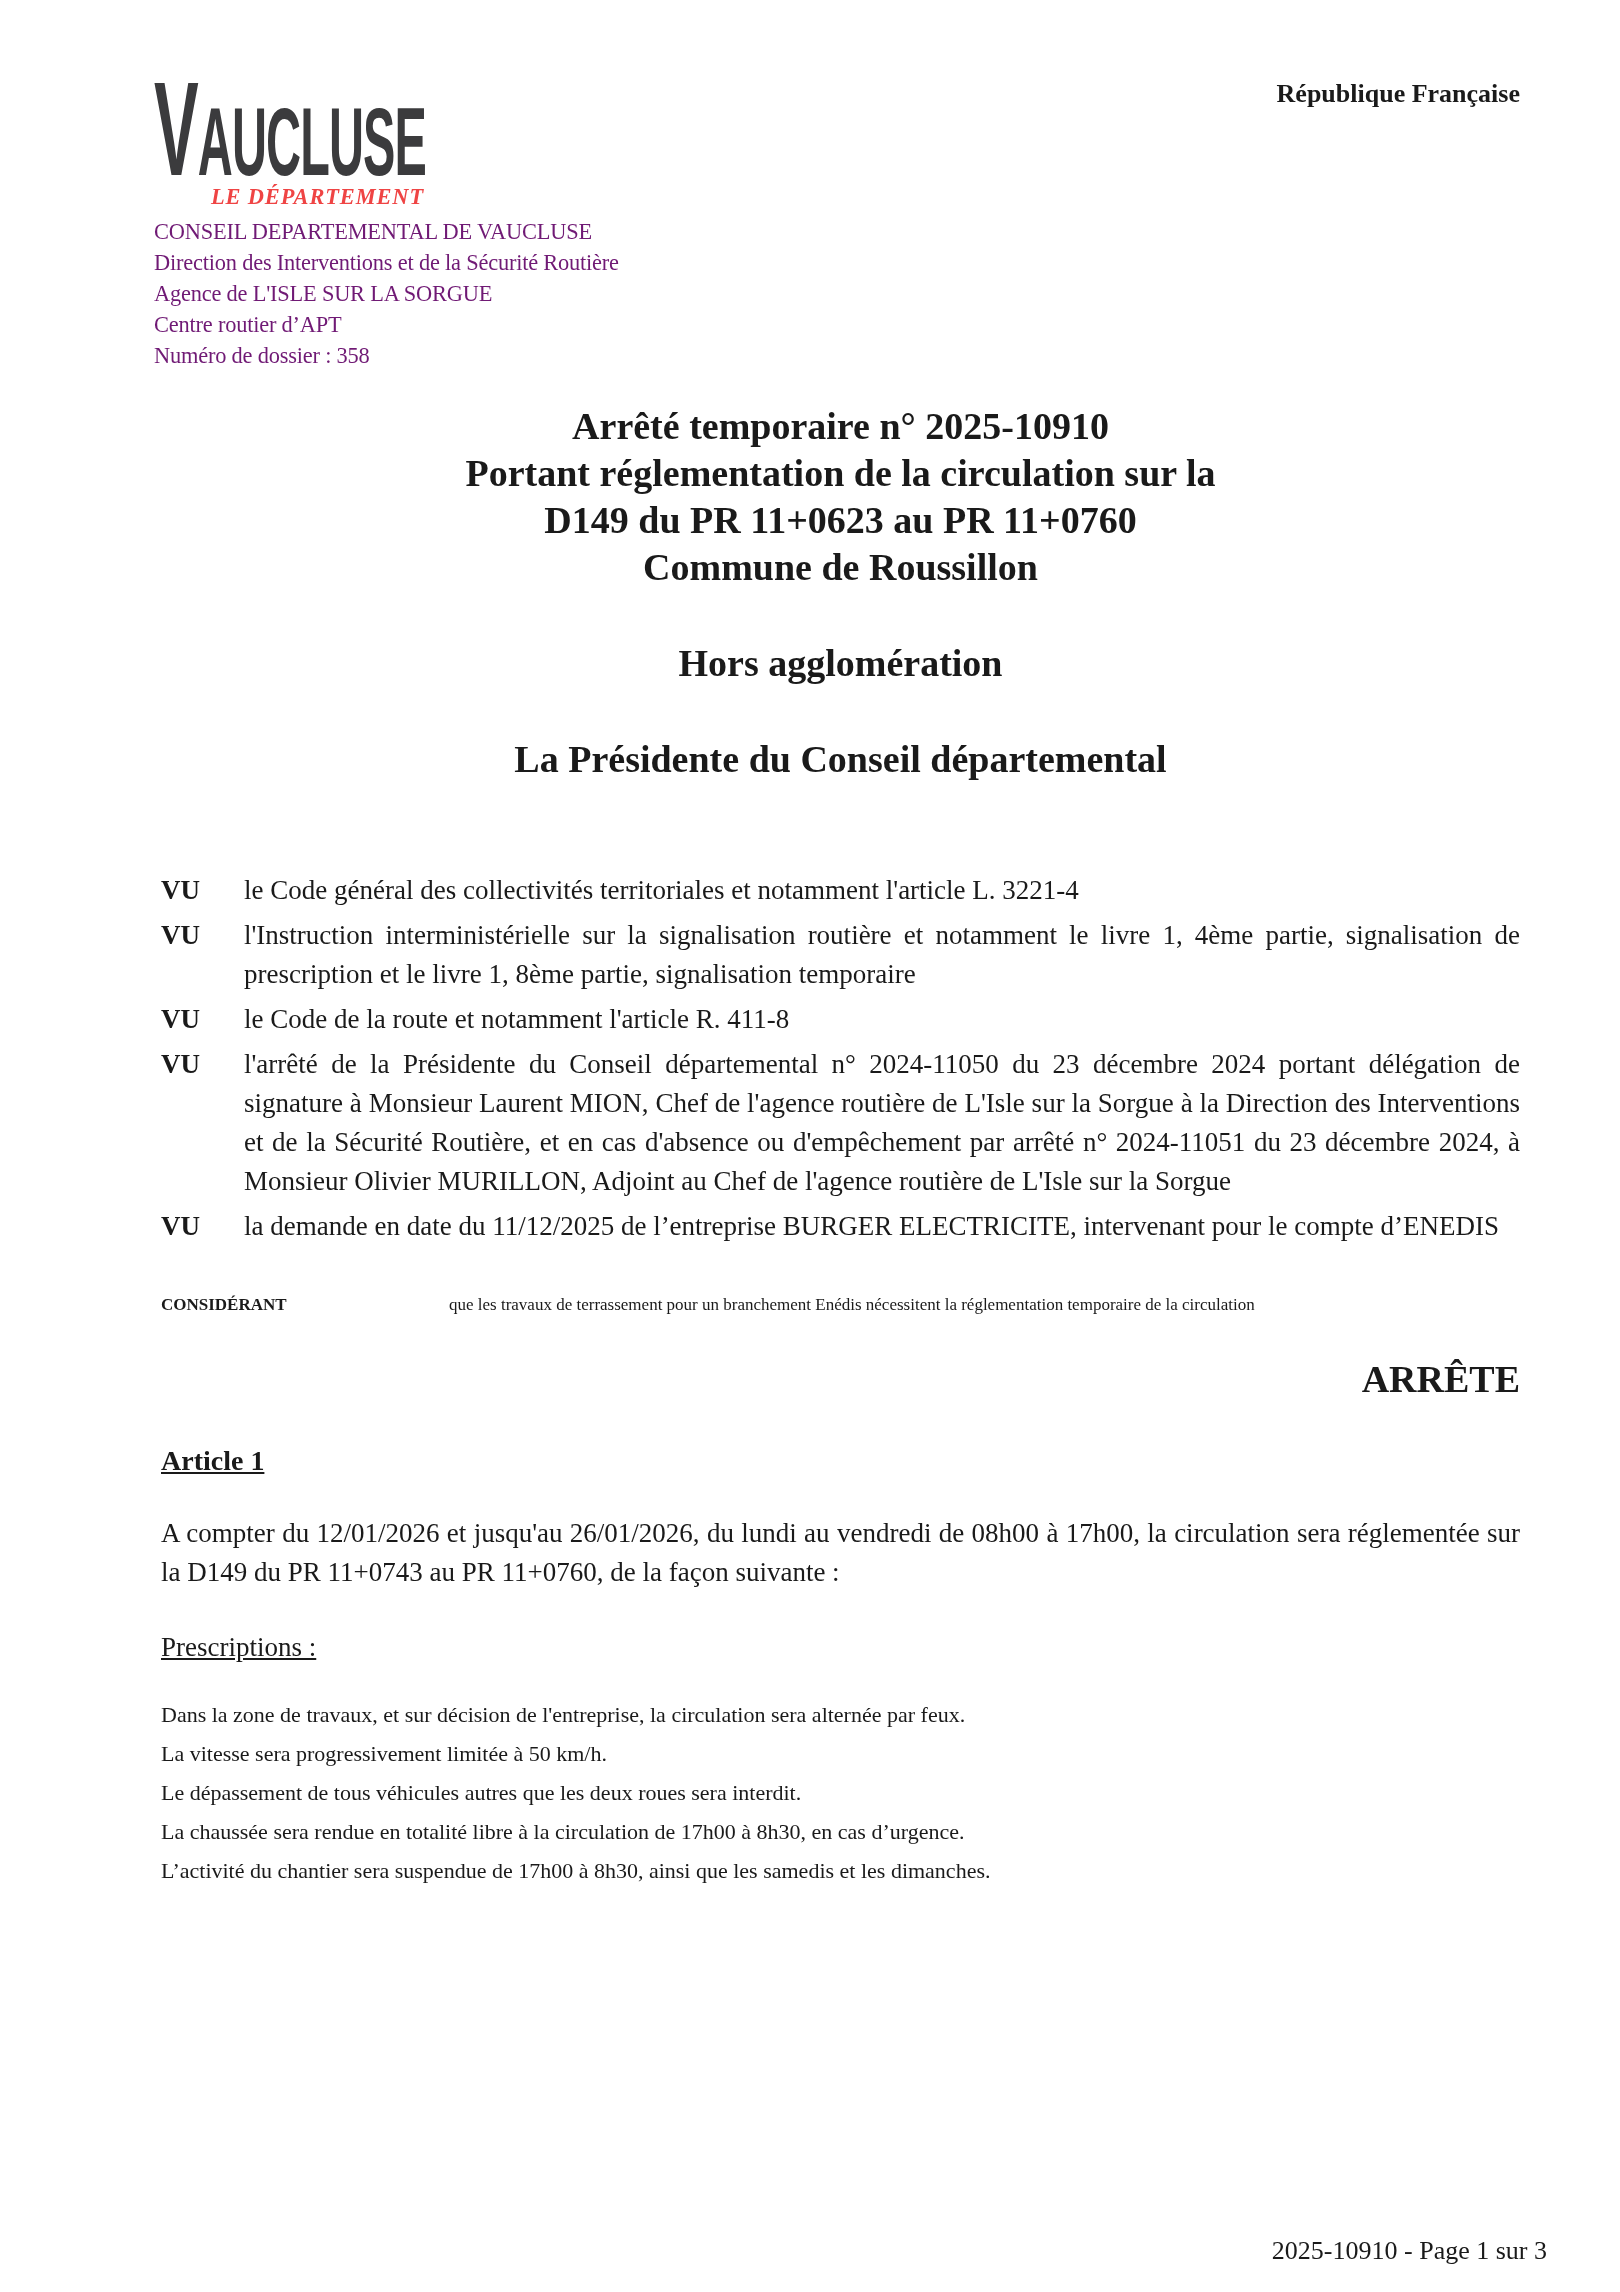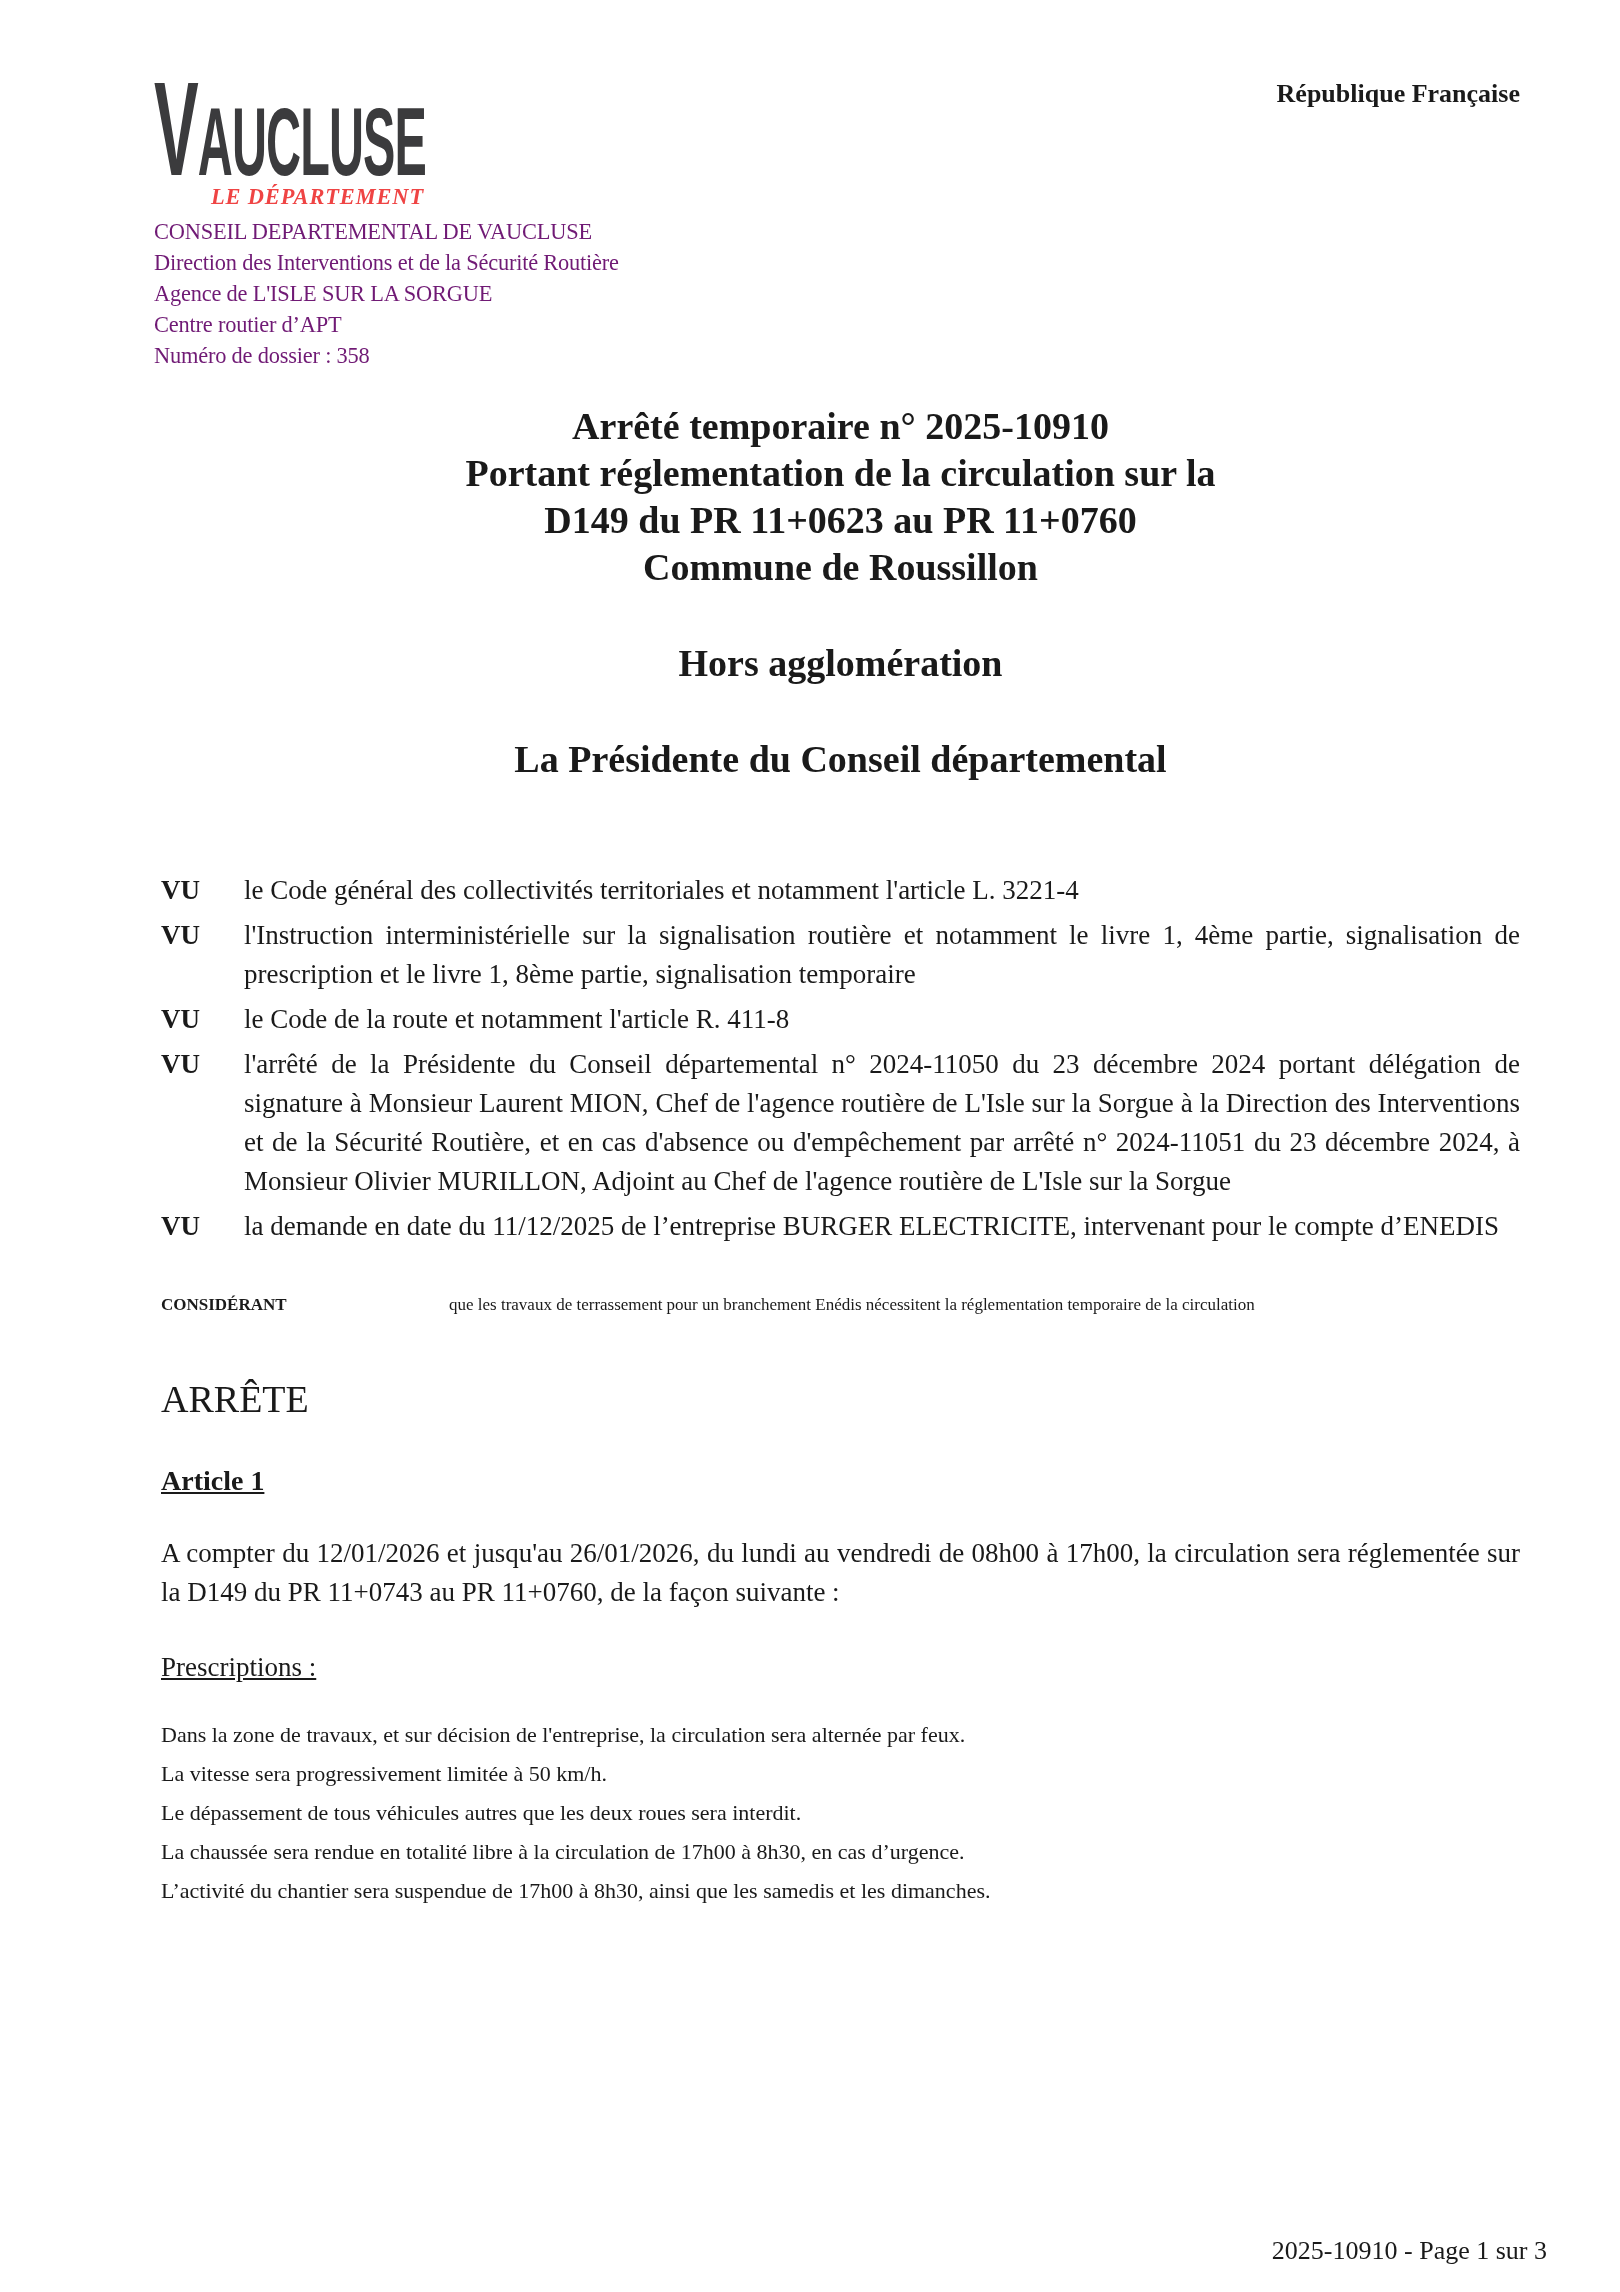--- a/index.html
+++ b/index.html
@@ -81,23 +81,23 @@
   .vu-text { flex: 1; text-align: justify; }
   .considerant-row {
     display: flex;
     margin-top: 39px;
     font-size: 17px;
     line-height: 39px;
   }
   .considerant-label { flex: none; width: 288px; font-weight: bold; }
   .considerant-text { flex: 1; text-align: justify; }
   .arrete-heading {
-    margin-top: 52px;
-    text-align: left;
-    font-weight: normal;
+    margin-top: 32px;
+    text-align: right;
+    font-weight: bold;
     font-size: 38px;
     line-height: 47px;
   }
   .article-heading {
     margin-top: 38px;
     font-size: 28px;
     line-height: 39px;
     font-weight: bold;
   }
   .article-heading span { text-decoration: underline; }

